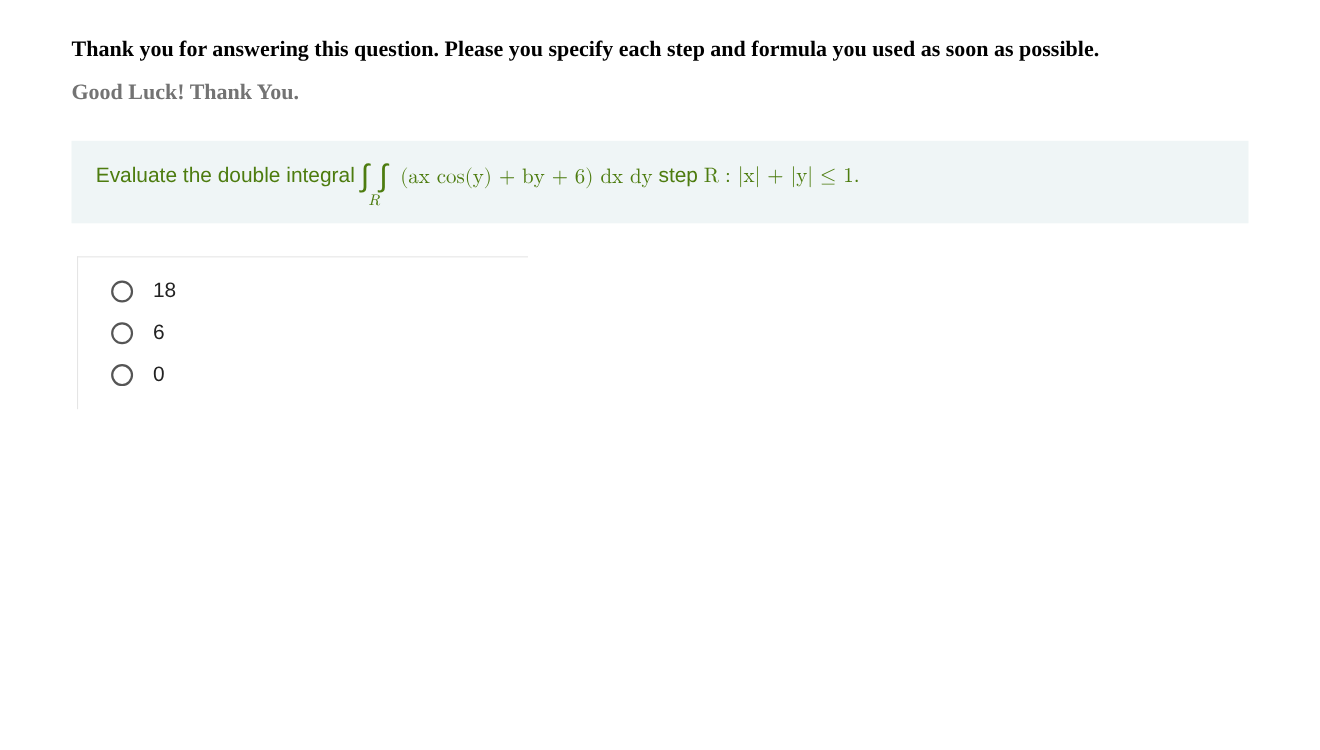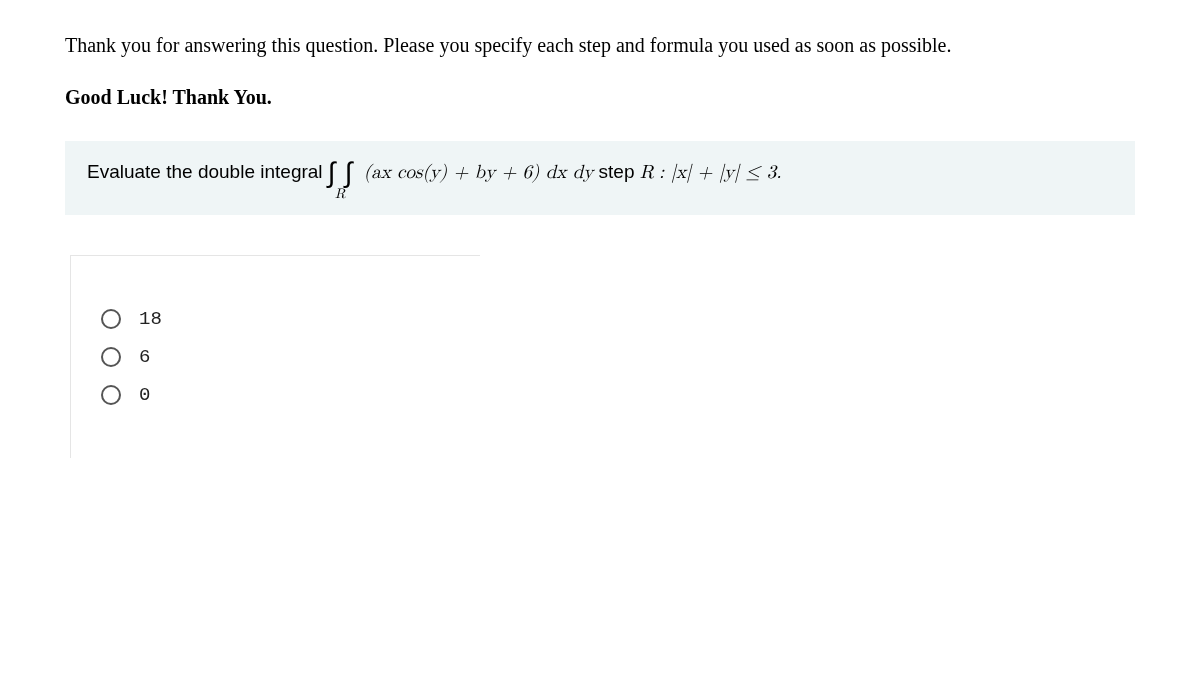--- a/index.html
+++ b/index.html
@@ -8,43 +8,42 @@
       box-sizing: border-box;
     }
     body {
       font-family: Georgia, 'Times New Roman', serif;
       background: #fff;
       width: 1200px;
       height: 682px;
       padding: 30px 65px;
     }
     .intro-text {
-      font-weight: normal;
+      font-weight: bold;
       font-size: 20px;
       line-height: 1.5;
-      margin-bottom: 26px;
+      margin-bottom: 13px;
       color: #000;
     }
     .intro-line2 {
       font-weight: bold;
       font-size: 20px;
       margin-bottom: 32px;
-      color: #000000;
+      color: #737373;
     }
     .question-box {
       background: #eff5f6;
       padding: 18px 22px 28px 22px;
-      margin-bottom: 40px;
+      margin-bottom: 30px;
       font-family: Arial, Helvetica, sans-serif;
       font-size: 19px;
-      color: #000000;
+      color: #4d7c0f;
     }
     .math {
       font-family: 'Cambria Math', 'Latin Modern Math', Georgia, serif;
-      font-style: italic;
     }
     .integral-wrap {
       display: inline-block;
       position: relative;
       vertical-align: middle;
     }
     .integral-sign {
       font-size: 28px;
       font-style: normal;
       display: inline-block;
@@ -56,24 +55,24 @@
       transform: translateX(-50%);
       bottom: -16px;
       font-size: 14px;
       font-style: italic;
     }
     .options-container {
       background: #fff;
       border: 1px solid #e5e5e5;
       border-bottom: none;
       border-right: none;
-      padding: 44px 20px;
+      padding: 12px 20px;
       width: 410px;
       margin-left: 5px;
-      font-family: Liberation Mono, monospace;
+      font-family: Liberation Sans, sans-serif;
     }
     .option-row {
       display: flex;
       align-items: center;
       padding: 8px 10px;
       cursor: pointer;
     }
     .radio-btn {
       width: 20px;
       height: 20px;
@@ -97,21 +96,21 @@
 <div class="question-box">
   <span>Evaluate the double integral </span>
   <span class="integral-wrap">
     <span class="integral-sign">∫</span>
     <span class="integral-sign" style="margin-left:4px;">∫</span>
     <span class="sub-r math">R</span>
   </span>
   <span class="math" style="margin-left:6px;">(ax cos(y) + by + 6) dx dy</span>
   <span> step </span>
   <span class="math">R</span>
-  <span class="math"> :  |x| + |y| ≤ 3.</span>
+  <span class="math"> :  |x| + |y| ≤ 1.</span>
 </div>
 
 <div class="options-container">
   <div class="option-row">
     <div class="radio-btn"></div>
     <span class="option-label">18</span>
   </div>
   <div class="option-row">
     <div class="radio-btn"></div>
     <span class="option-label">6</span>

